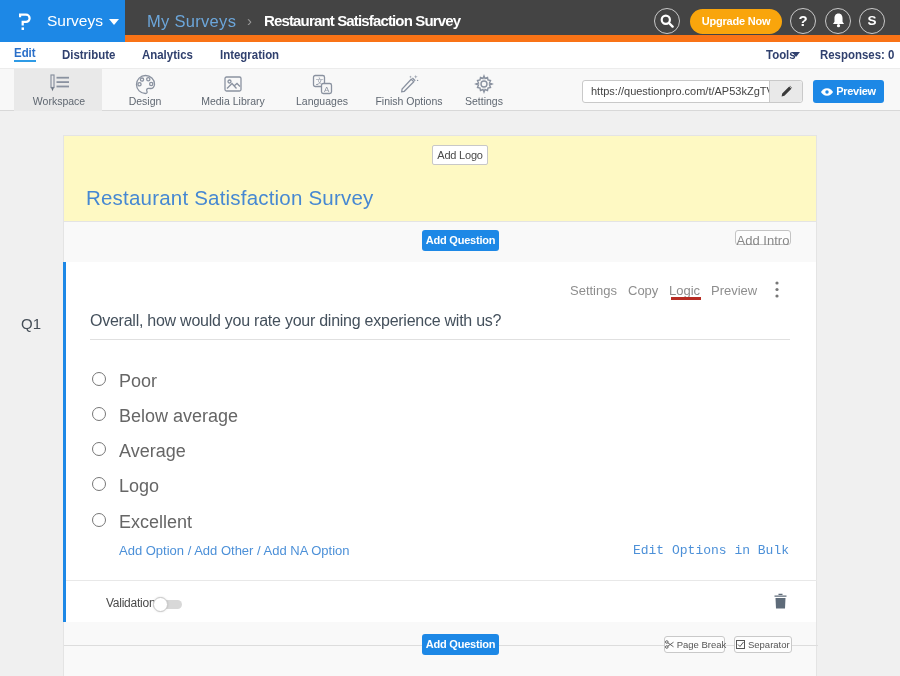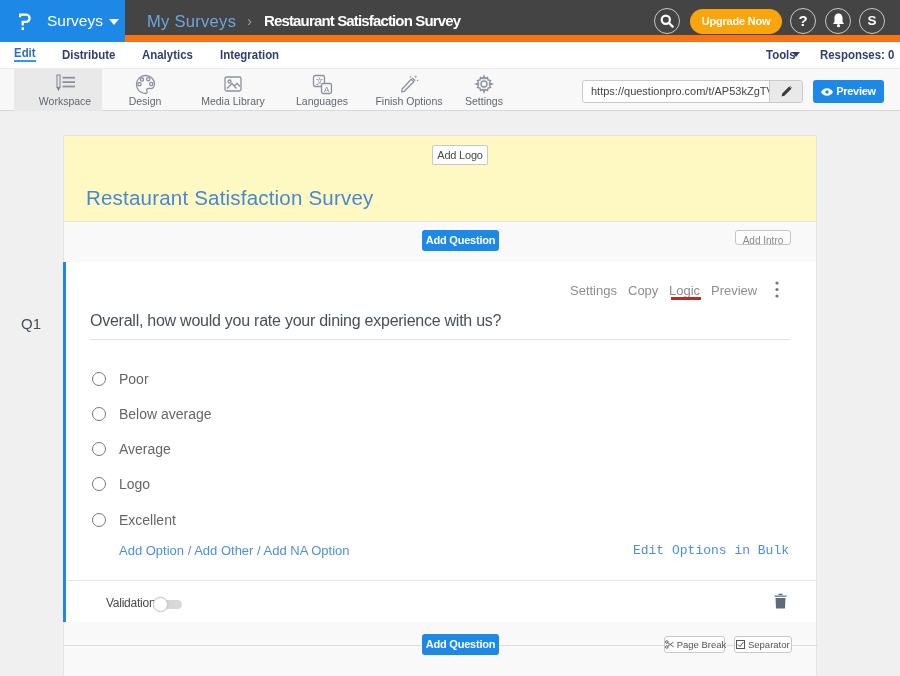--- a/index.html
+++ b/index.html
@@ -36,30 +36,30 @@
 
 
 #content { position:absolute; left:0; top:111px; width:900px; height:565px; background:#f0f0f0; }
 #card { position:absolute; left:63px; top:24px; width:754px; height:541px; }
 #sec1 { position:absolute; left:0; top:0; width:754px; height:87px; background:#fef9c3; border:1px solid #e4e4e4; }
 #addlogo { position:absolute; left:368px; top:9px; width:56px; height:20px; background:#fff; border:1px solid #c8c8c8; border-radius:2px; font-size:11px; font-weight:400; letter-spacing:-0.2px; color:#4a4a4a; text-align:center; line-height:18px; }
 #cardtitle { position:absolute; left:22px; top:50px; font-size:20.5px; letter-spacing:0.2px; color:#4688d2; }
 #sec2 { position:absolute; left:0; top:87px; width:754px; height:40px; background:#f9f9f9; border-left:1px solid #e4e4e4; border-right:1px solid #e4e4e4; }
 .bluebtn { background:#1d88e6; border-radius:3px; color:#fff; font-size:11px; font-weight:700; letter-spacing:-0.2px; text-align:center; white-space:nowrap; }
 #addq1 { position:absolute; left:358px; top:8px; width:77px; height:21px; line-height:21px; }
-#addintro { position:absolute; left:671px; top:8px; width:56px; height:15px; background:#fdfdfd; border:1px solid #c4c4c4; border-radius:3px; font-size:10px; color:#888; text-align:center; line-height:19px; }
+#addintro { position:absolute; left:671px; top:8px; width:56px; height:15px; background:#fdfdfd; border:1px solid #c4c4c4; border-radius:3px; font-size:13px; color:#888; text-align:center; line-height:19px; }
 #qblock { position:absolute; left:0; top:127px; width:754px; height:360px; background:#fff; border-left:3px solid #1d88e6; border-right:1px solid #e4e4e4; }
 #q1label { position:absolute; left:21px; top:204px; font-size:15px; color:#454e57; }
 .qlink { position:absolute; top:21px; font-size:13px; color:#8e8e8e; }
 #redline { position:absolute; left:605px; top:35px; width:30px; height:3px; background:#b72c23; }
 #qdots { position:absolute; left:709px; top:19px; width:4px; }
 #qtext { position:absolute; left:24px; top:50px; font-size:16px; letter-spacing:-0.25px; color:#44505c; }
 #qline { position:absolute; left:24px; top:77px; width:700px; height:1px; background:#e0e0e0; }
 .radio { position:absolute; left:26px; width:14px; height:14px; border:1.3px solid #777; border-radius:50%; background:#fff; }
-.radiolbl { position:absolute; left:53px; font-size:14px; color:#666; }
+.radiolbl { position:absolute; left:53px; font-size:18px; color:#666; }
 #addopts { position:absolute; left:53px; top:281px; font-size:13px; color:#4c90d8; }
 #editbulk { position:absolute; right:27px; top:281px; font-size:13px; color:#4c90d8;font-family:Liberation Mono, monospace; }
 #qdivider { position:absolute; left:0px; top:318px; width:751px; height:1px; background:#e8e8e8; }
 #validation { position:absolute; left:40px; top:334px; font-size:12px; letter-spacing:-0.25px; color:#4a4a4a; }
 #toggle { position:absolute; left:88px; top:337.5px; width:28px; height:9px; background:#d8d8d8; border-radius:4.5px; }
 #toggleknob { position:absolute; left:-1px; top:-3px; width:15px; height:15px; background:#fff; border:1px solid #c9c9c9; border-radius:50%; box-shadow:0 0 2px rgba(0,0,0,0.15); }
 #trash { position:absolute; left:708px; top:331px; }
 #botsec { position:absolute; left:0; top:487px; width:754px; height:54px; background:#f9f9f9; border-left:1px solid #e4e4e4; border-right:1px solid #e4e4e4; }
 #botline { position:absolute; left:0; top:23px; width:754px; height:1px; background:#ddd; }
 #addq2 { position:absolute; left:358px; top:12px; width:77px; height:21px; line-height:21px; }
@@ -102,21 +102,21 @@
   <span class="navitem" style="left:62px;">Distribute</span>
   <span class="navitem" style="left:142px;">Analytics</span>
   <span class="navitem" style="left:220px;">Integration</span>
   <span class="navitem" style="left:766px;">Tools</span>
     <span style="position:absolute; left:792px; top:9.5px; width:0; height:0; border-left:4.5px solid transparent; border-right:4.5px solid transparent; border-top:5.5px solid #30406e;"></span>
   <span class="navitem" style="left:820px;">Responses: 0</span>
 </div>
 
 <div id="toolbar">
   <div id="tool-active"></div>
-  <div class="toolitem" style="left:30px; width:70px;text-align:center;">
+  <div class="toolitem" style="left:24px; width:70px;text-align:center;">
     <svg width="20" height="20" viewBox="0 0 20 20" fill="none">
       <rect x="2" y="1" width="3" height="12.5" stroke="#8a92a0" stroke-width="1.2"></rect>
       <path d="M2 13.5 L5 13.5 L3.5 17.2 Z" fill="#6b7380"></path>
       <line x1="7.5" y1="3.7" x2="20" y2="3.7" stroke="#8a92a0" stroke-width="1.8"></line>
       <line x1="7.5" y1="8.1" x2="20" y2="8.1" stroke="#8a92a0" stroke-width="1.8"></line>
       <line x1="7.5" y1="12.5" x2="20" y2="12.5" stroke="#8a92a0" stroke-width="1.8"></line>
     </svg>
     <div class="lbl">Workspace</div>
   </div>
   <div class="toolitem" style="left:110px; width:70px;">

